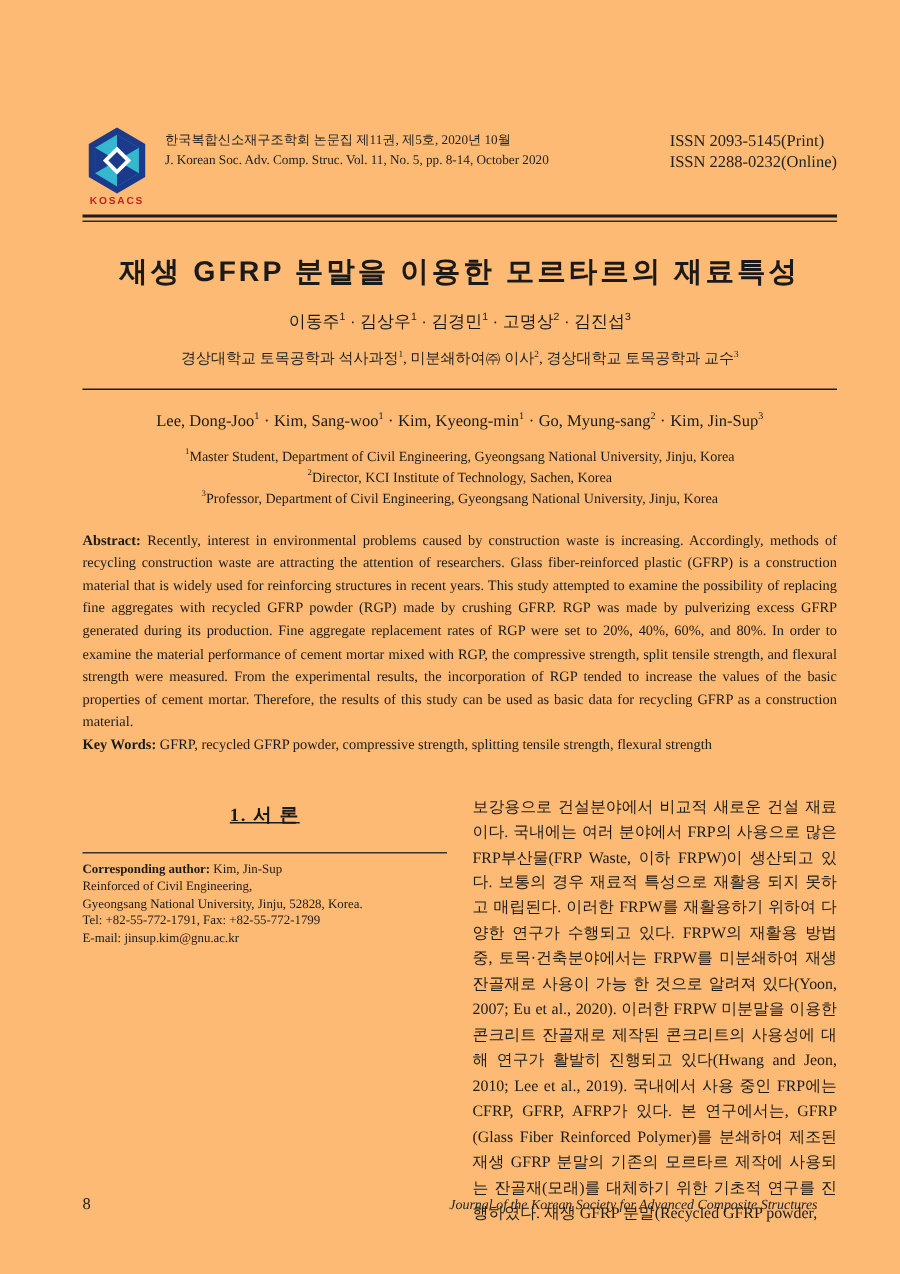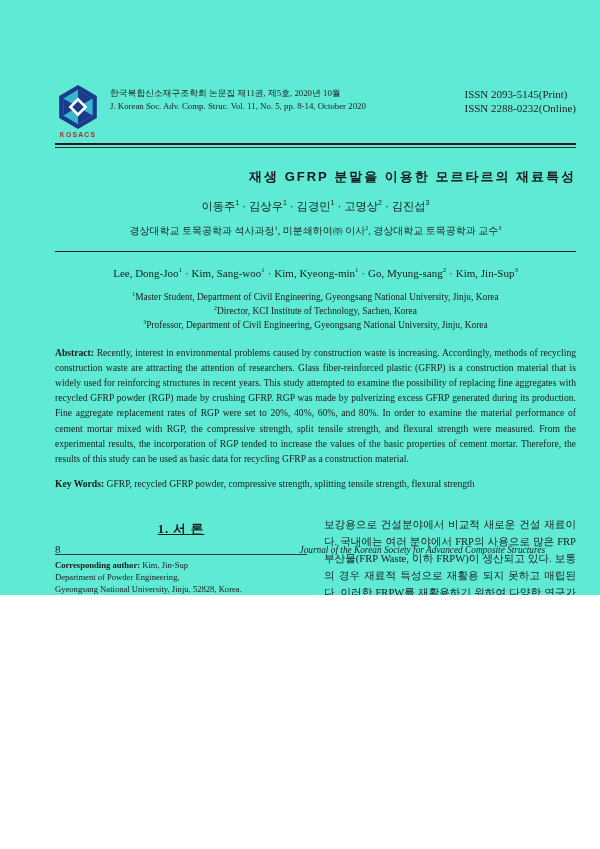--- a/index.html
+++ b/index.html
@@ -1,46 +1,46 @@
 <!DOCTYPE html>
 <html><head>
 <meta charset="utf-8">
 <style>
   html,body{margin:0;padding:0;background:#ffffff;}
   .page{
     position:relative;
-    width:600px;height:595px;
+    width:600px;height:849px;
     box-sizing:border-box;
-    padding:84px 24px 42px 55px;
-    background:#5eead4;
+    padding:84px 42px 42px 55px;
+    background:#fdba74;
     font-family:"Liberation Serif", serif;
     color:#1a1a1a;
     overflow:hidden;
   }
   
   .hdr{display:flex;align-items:flex-start;}
   .logo{width:46px;margin-right:9px;text-align:center;flex:0 0 auto;}
   .logo svg{display:block;margin:0 auto;}
   .logo-text{font-family:"Liberation Sans",sans-serif;font-weight:bold;font-size:6.8px;letter-spacing:1.2px;color:#c0251f;margin-top:1px;}
   .hdr-lines{flex:1;font-size:8.8px;line-height:1.5;color:#222;padding-top:3px;}
   .issn{font-size:11px;line-height:1.3;color:#222;padding-top:3px;white-space:nowrap;}
   .rule-thick{margin-top:5px;height:1.5px;border-top:2.5px solid #1c1c1c;border-bottom:1px solid #2a2a2a;}
   
-  .title-kr{margin:20px 0 0;font-family:"Liberation Sans",sans-serif;font-weight:bold;font-size:13px;letter-spacing:2px;text-align:right;}
+  .title-kr{margin:20px 0 0;font-family:"Liberation Sans",sans-serif;font-weight:bold;font-size:19px;letter-spacing:2px;text-align:center;}
   .authors-kr{margin-top:13px;font-family:"Liberation Sans",sans-serif;font-size:11.3px;text-align:center;}
   .affil-kr{margin-top:10px;font-size:10px;text-align:center;color:#222;}
   .rule-thin{margin-top:13px;border-top:1.5px solid #1c1c1c;}
   .title-en{margin:16px 0 0;font-family:"Liberation Sans",sans-serif;font-weight:bold;font-size:15px;line-height:1.35;text-align:center;letter-spacing:.2px;}
   .authors-en{margin-top:15px;font-size:11px;text-align:center;}
   .affil-en{margin-top:11px;font-size:9.4px;line-height:1.5;text-align:center;}
   sup{font-size:62%;line-height:0;}
   .sep{margin:0 3px;}
   
   .abstract{margin:13px 0 0;font-size:9.6px;line-height:1.58;text-align:justify;}
-  .keywords{margin:11px 0 0;font-size:9.6px;line-height:1.5;text-align:left;}
+  .keywords{margin:1px 0 0;font-size:9.6px;line-height:1.5;text-align:left;}
   b.lbl{font-weight:bold;}
   
   .columns{margin-top:26px;display:flex;gap:17px;}
   .col{flex:1;min-width:0;font-size:10.6px;line-height:1.6;text-align:justify;}
   .sec-h{font-weight:bold;font-size:12.5px;text-align:center;margin:2px 0 15px;letter-spacing:1px;text-decoration:underline;}
   
   .footnote{margin-top:10px;border-top:1px solid #333;padding-top:5px;font-size:8.6px;line-height:1.35;text-align:left;}
   
   .footer{position:absolute;left:55px;right:55px;bottom:40px;display:flex;justify-content:space-between;align-items:baseline;}
   .page-num{font-size:11px;}
@@ -107,21 +107,21 @@
   <p class="keywords">
     <b class="lbl">Key Words:</b>
     <span>GFRP, recycled GFRP powder, compressive strength, splitting tensile strength, flexural strength</span>
   </p>
 
   <div class="columns">
     <div class="col">
       <div class="sec-h">1. 서 론</div>
       <div class="footnote">
         <div><b class="lbl">Corresponding author:</b> <span>Kim, Jin-Sup</span></div>
-        <div>Department of Powder Engineering,</div>
+        <div>Reinforced of Civil Engineering,</div>
         <div>Gyeongsang National University, Jinju, 52828, Korea.</div>
         <div>Tel: +82-55-772-1791, Fax: +82-55-772-1799</div>
         <div>E-mail: jinsup.kim@gnu.ac.kr</div>
 
       </div>
     </div>
     <div class="col">
       <div>보강용으로 건설분야에서 비교적 새로운 건설 재료이다. 국내에는 여러 분야에서 FRP의 사용으로 많은 FRP부산물(FRP Waste, 이하 FRPW)이 생산되고 있다. 보통의 경우 재료적 특성으로 재활용 되지 못하고 매립된다. 이러한 FRPW를 재활용하기 위하여 다양한 연구가 수행되고 있다. FRPW의 재활용 방법 중, 토목·건축분야에서는 FRPW를 미분쇄하여 재생 잔골재로 사용이 가능 한 것으로 알려져 있다(Yoon, 2007; Eu et al., 2020). 이러한 FRPW 미분말을 이용한 콘크리트 잔골재로 제작된 콘크리트의 사용성에 대해 연구가 활발히 진행되고 있다(Hwang and Jeon, 2010; Lee et al., 2019). 국내에서 사용 중인 FRP에는 CFRP, GFRP, AFRP가 있다. 본 연구에서는, GFRP (Glass Fiber Reinforced Polymer)를 분쇄하여 제조된 재생 GFRP 분말의 기존의 모르타르 제작에 사용되는 잔골재(모래)를 대체하기 위한 기초적 연구를 진행하였다. 재생 GFRP 분말(Recycled GFRP powder,</div>
     </div>
   </div>

